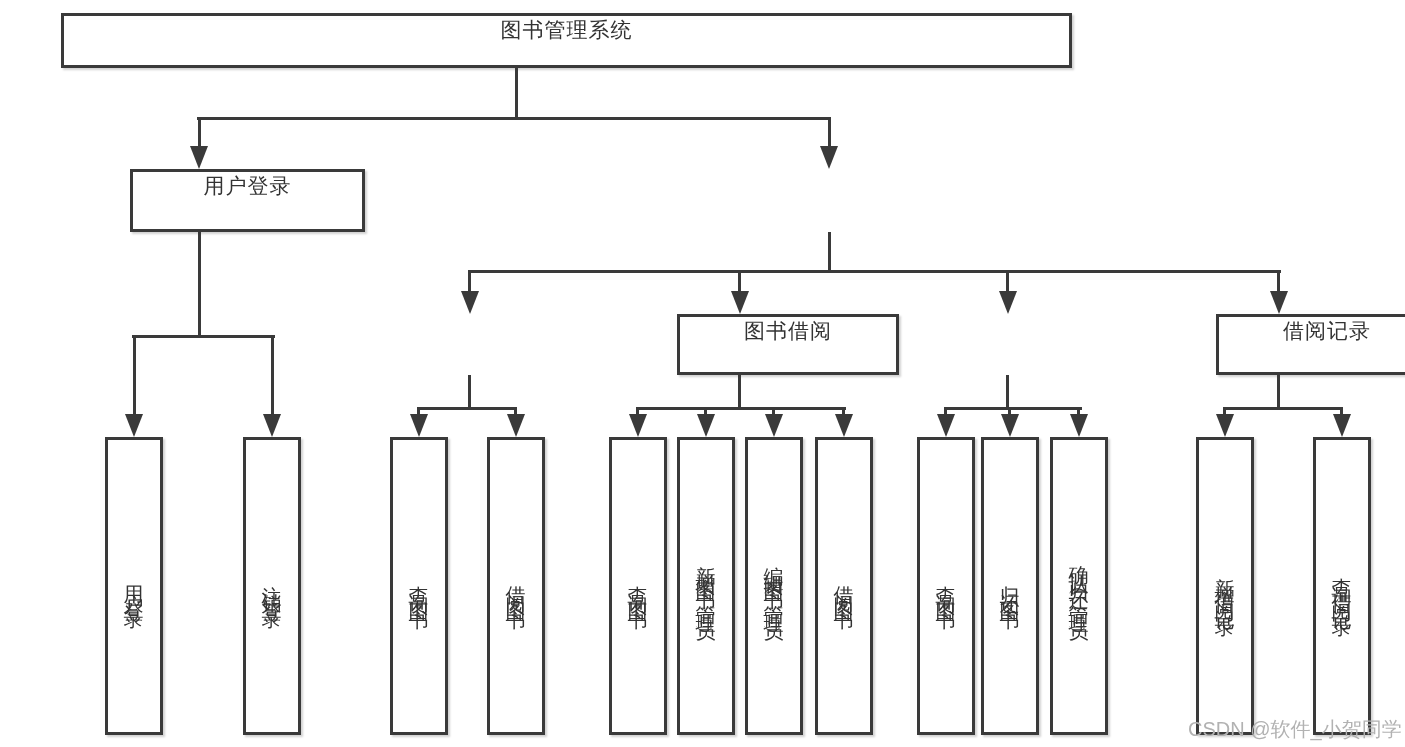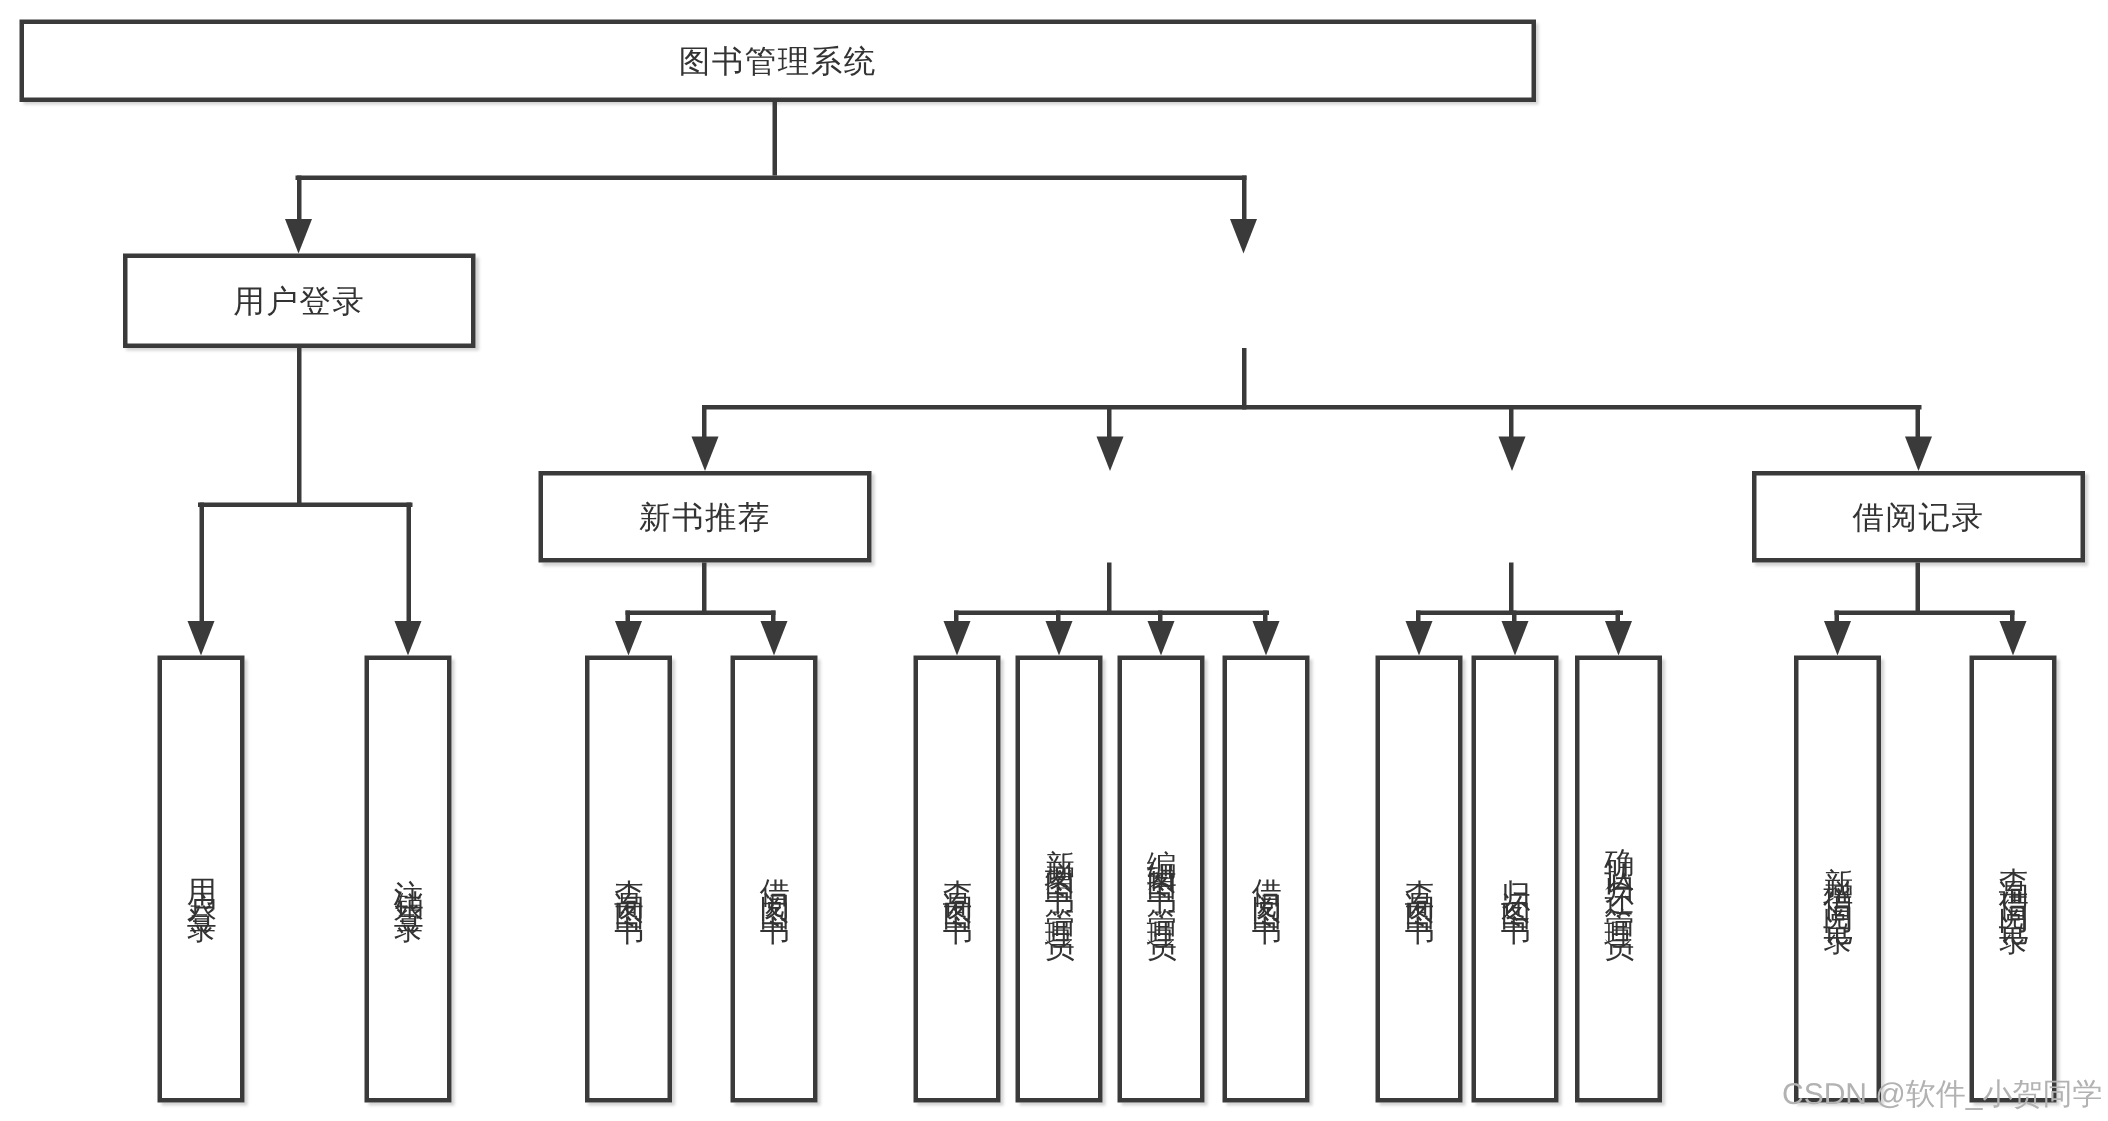--- a/index.html
+++ b/index.html
@@ -2,22 +2,23 @@
 <html><head>
 <meta charset="utf-8">
 <style>
   html,body{margin:0;padding:0;background:#ffffff;}
   .canvas{
     position:relative;width:1405px;height:747px;background:#ffffff;overflow:hidden;
     font-family:"Liberation Sans","DejaVu Sans",sans-serif;color:#333333;
   }
   .box{
     position:absolute;box-sizing:border-box;border:3px solid #3a3a3a;background:#ffffff;
-    display:flex;align-items:center;justify-content:center;
+    display:flex;align-items:flex-start;justify-content:center;
     box-shadow:2px 2px 2px rgba(0,0,0,0.18);
+    margin-left:48px;
   }
   .box .lbl{font-size:21px;letter-spacing:1px;white-space:nowrap;}
   .leaf{
     position:absolute;box-sizing:border-box;border:3px solid #3a3a3a;background:#ffffff;
     top:437px;width:58px;height:298px;display:flex;align-items:center;justify-content:center;
     box-shadow:2px 2px 2px rgba(0,0,0,0.18);
   }
   .leaf .vtext{
     writing-mode:vertical-rl;text-orientation:mixed;font-size:20px;letter-spacing:8px;
     white-space:nowrap;line-height:1;
@@ -58,22 +59,22 @@
   <i class="hl" style="left:468px;top:270px;width:813px"></i>
   <i class="vl" style="left:468px;top:270px;height:24px"></i>
   <i class="ah" style="left:461px;top:291px"></i>
   <i class="vl" style="left:738px;top:270px;height:24px"></i>
   <i class="ah" style="left:731px;top:291px"></i>
   <i class="vl" style="left:1006px;top:270px;height:24px"></i>
   <i class="ah" style="left:999px;top:291px"></i>
   <i class="vl" style="left:1277px;top:270px;height:24px"></i>
   <i class="ah" style="left:1270px;top:291px"></i>
 
-  <div class="box" style="left:359px;top:314px;width:222px;height:61px">
-    <span class="lbl">新书推荐</span>
+  <div class="box" style="left:629px;top:314px;width:222px;height:61px">
+    <span class="lbl">图书借阅</span>
   </div>
   <div class="box" style="left:1168px;top:314px;width:222px;height:61px">
     <span class="lbl">借阅记录</span>
   </div>
 
   <i class="vl" style="left:468px;top:375px;height:35px"></i>
   <i class="hl" style="left:417px;top:407px;width:100px"></i>
   <i class="vl" style="left:417px;top:407px;height:12px"></i>
   <i class="ah" style="left:410px;top:414px"></i>
   <i class="vl" style="left:514px;top:407px;height:12px"></i>

